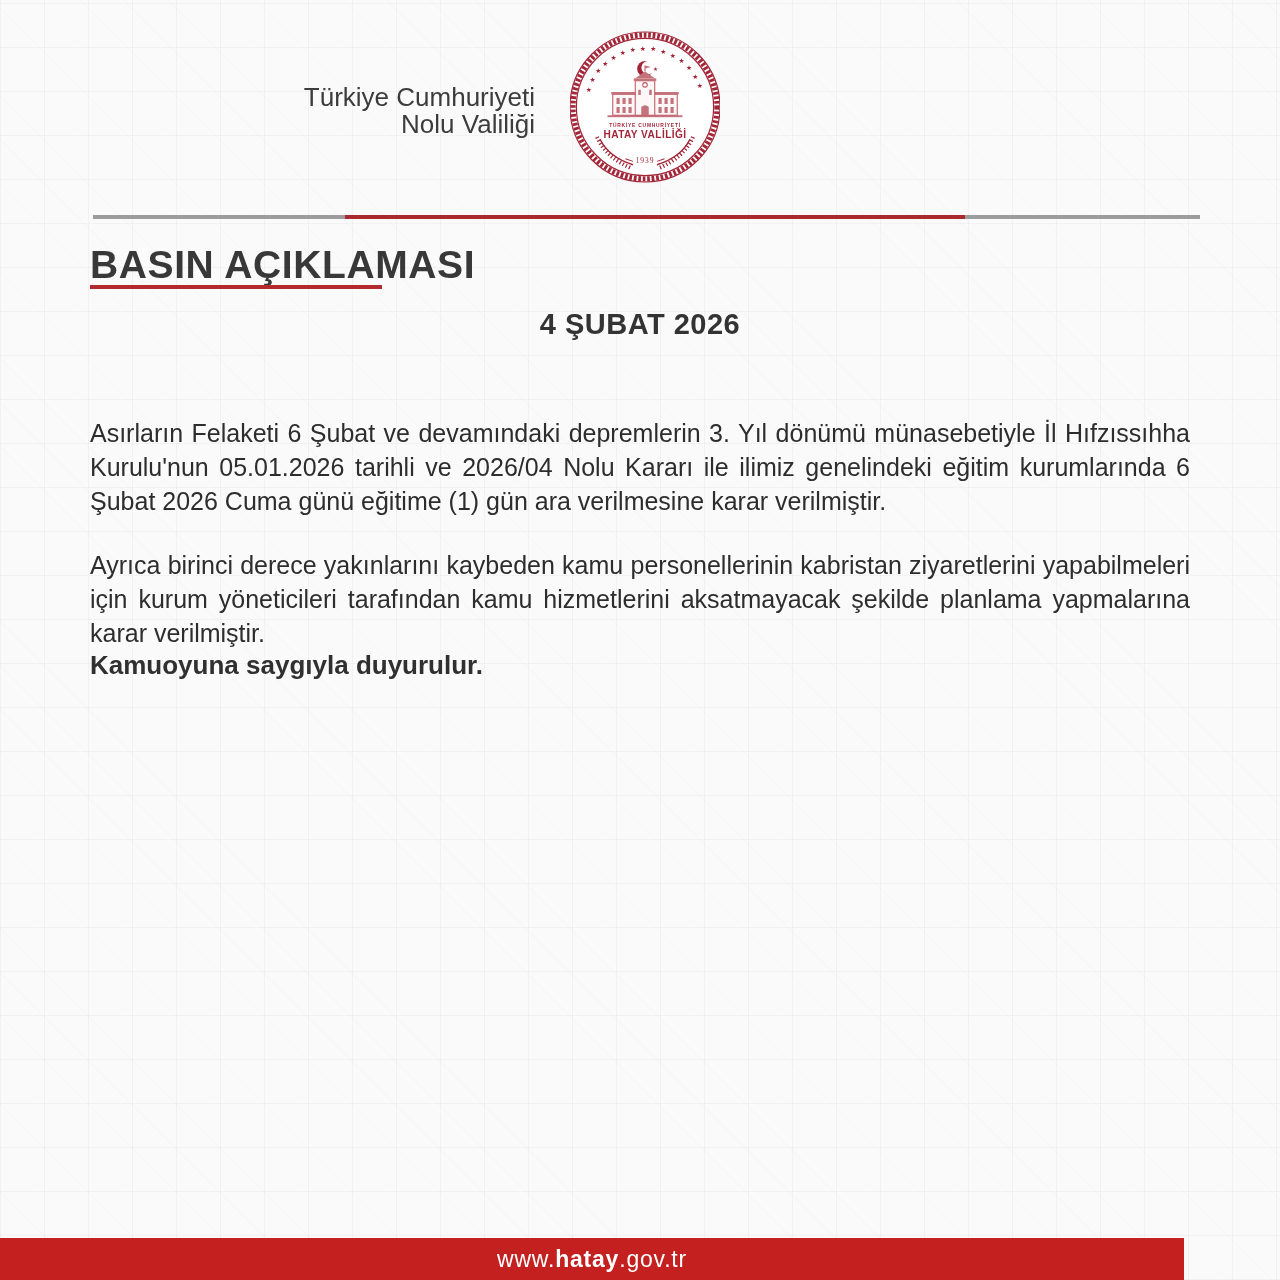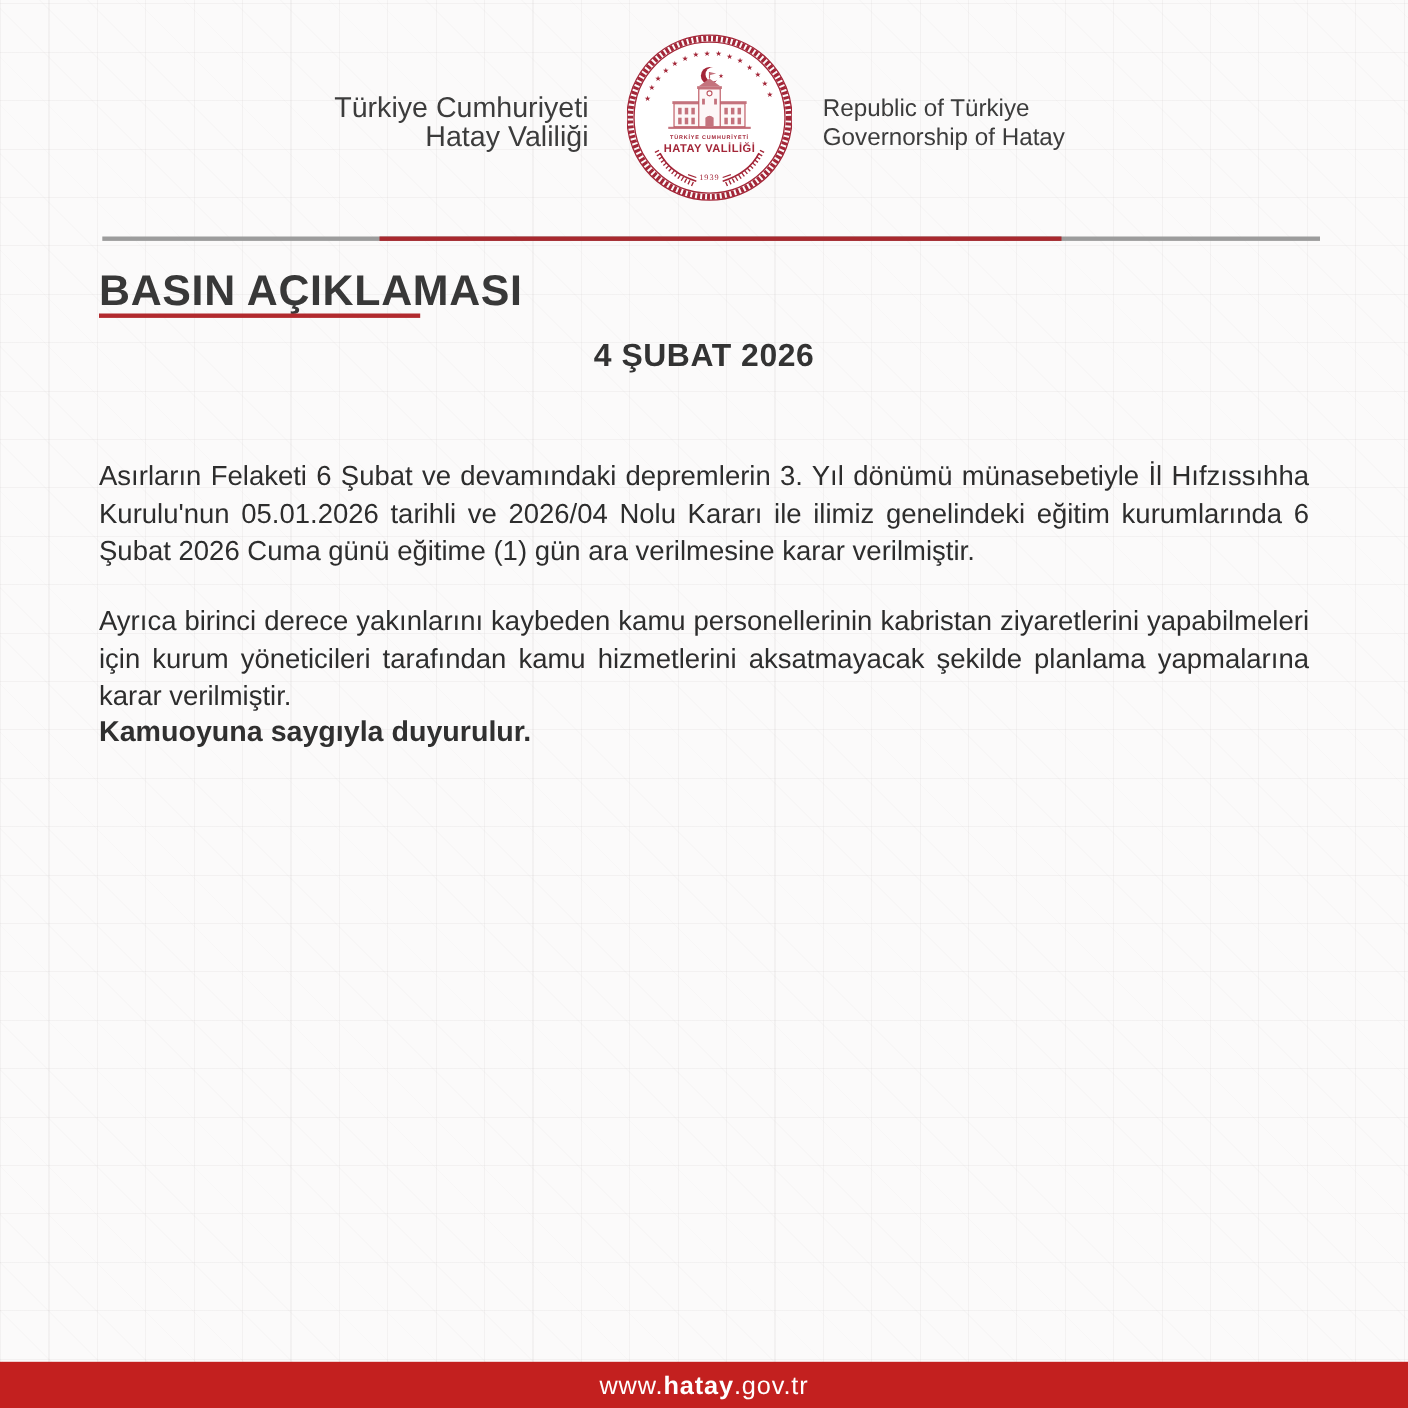--- a/index.html
+++ b/index.html
@@ -45,34 +45,34 @@
     font-size:25px;line-height:34px;text-align:justify;color:#2D2D2D;
   }
   .para-1{top:391px;}
   .para-2{top:523px;}
   .closing{
     position:absolute;left:90px;top:650px;
     font-size:26px;font-weight:bold;color:#303030;text-align:right;
   }
   
   .footer{
-    position:absolute;left:0;bottom:0;width:1280px;height:42px;
+    position:absolute;left:0;bottom:0;width:1184px;height:42px;
     background:#C3201F;display:flex;align-items:center;justify-content:center;
   }
   .footer .url{color:#FFFFFF;font-size:23px;letter-spacing:0.8px;}
   .footer .url b{font-weight:bold;}
 </style>
 </head>
 <body>
 
 <div class="page">
 
   <div class="org-tr">
     <div>Türkiye Cumhuriyeti</div>
-    <div>Hatay Valiliği</div>
+    <div>Nolu Valiliği</div>
   </div>
 
   <div class="seal-wrap">
     <svg width="150" height="158" viewBox="0 0 200 210" xmlns="http://www.w3.org/2000/svg">
 
       <circle cx="100" cy="105" r="92" fill="#FFFFFF"></circle>
 
       <circle cx="100" cy="105" r="100" fill="none" stroke="#A32638" stroke-width="1.6"></circle>
       <circle cx="100" cy="105" r="96" fill="none" stroke="#A32638" stroke-width="7" stroke-dasharray="3.6 2.4"></circle>
       <circle cx="100" cy="105" r="91.5" fill="none" stroke="#A32638" stroke-width="1.6"></circle>
@@ -140,24 +140,20 @@
       <text x="100" y="131" fill="#A32638" font-size="6.6" font-weight="600" letter-spacing="1" text-anchor="middle" font-family="'Liberation Sans', sans-serif">TÜRKİYE CUMHURİYETİ</text>
       <text x="100" y="146" fill="#A32638" font-size="13.5" font-weight="bold" letter-spacing="0.6" text-anchor="middle" font-family="'Liberation Sans', sans-serif">HATAY VALİLİĞİ</text>
       <g stroke="#A32638" stroke-width="1.4">
         <line x1="74" y1="174" x2="84" y2="177.5"></line>
         <line x1="126" y1="174" x2="116" y2="177.5"></line>
       </g>
       <text x="100" y="180" fill="#A32638" font-size="10" letter-spacing="1.2" text-anchor="middle" font-family="'Liberation Serif', serif">1939</text>
     </svg>
   </div>
 
-  <div class="org-en">
-    <div>Republic of Türkiye</div>
-    <div>Governorship of Hatay</div>
-  </div>
 
   <div class="divider">
     <div class="red"></div>
   </div>
 
   <div class="doc-title">BASIN AÇIKLAMASI</div>
   <div class="title-underline"></div>
   <div class="doc-date">4 ŞUBAT 2026</div>
 
   <p class="para para-1">Asırların Felaketi 6 Şubat ve devamındaki depremlerin 3. Yıl dönümü münasebetiyle İl Hıfzıssıhha Kurulu'nun 05.01.2026 tarihli ve 2026/04 Nolu Kararı ile ilimiz genelindeki eğitim kurumlarında 6 Şubat 2026 Cuma günü eğitime (1) gün ara verilmesine karar verilmiştir.</p>

